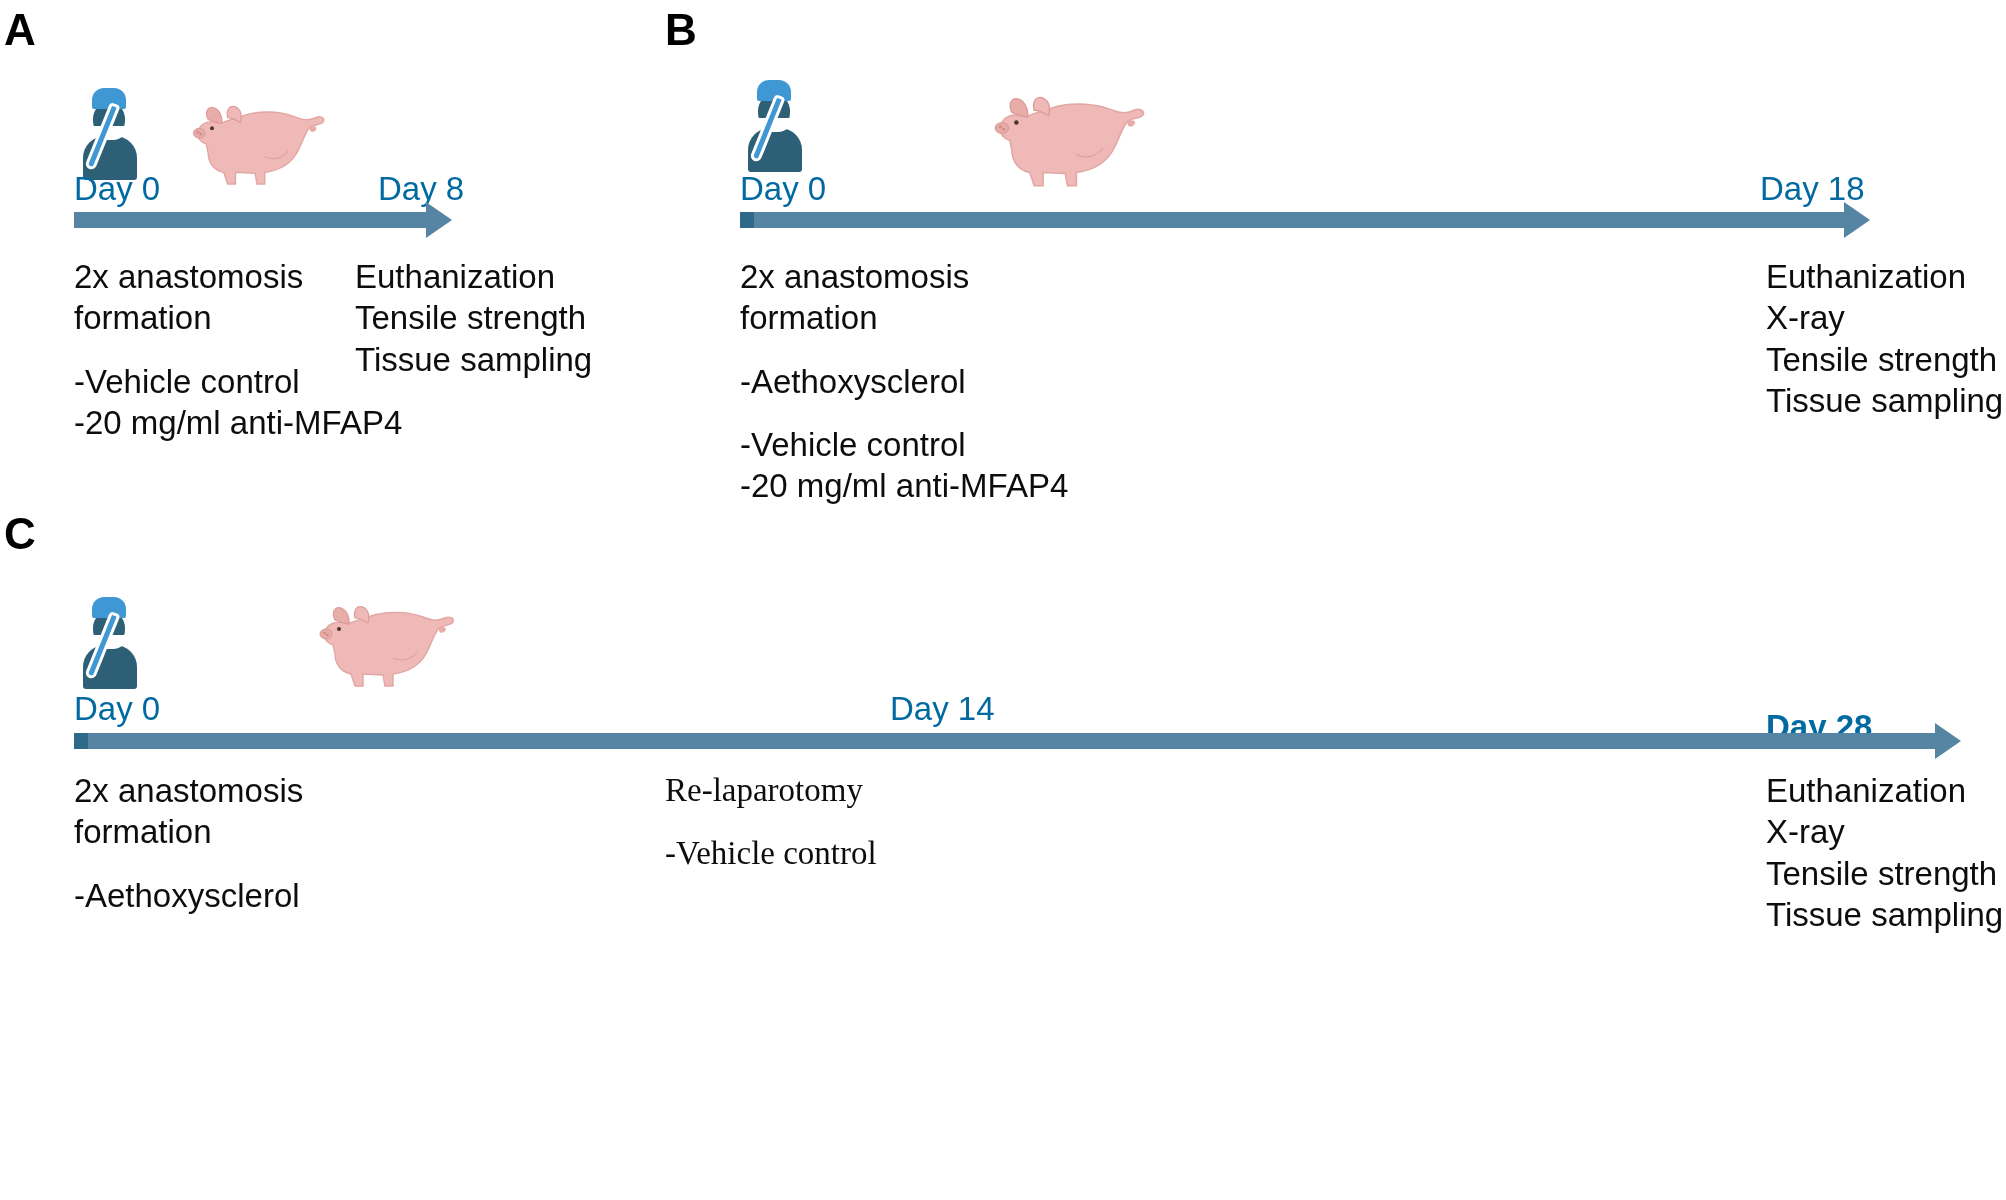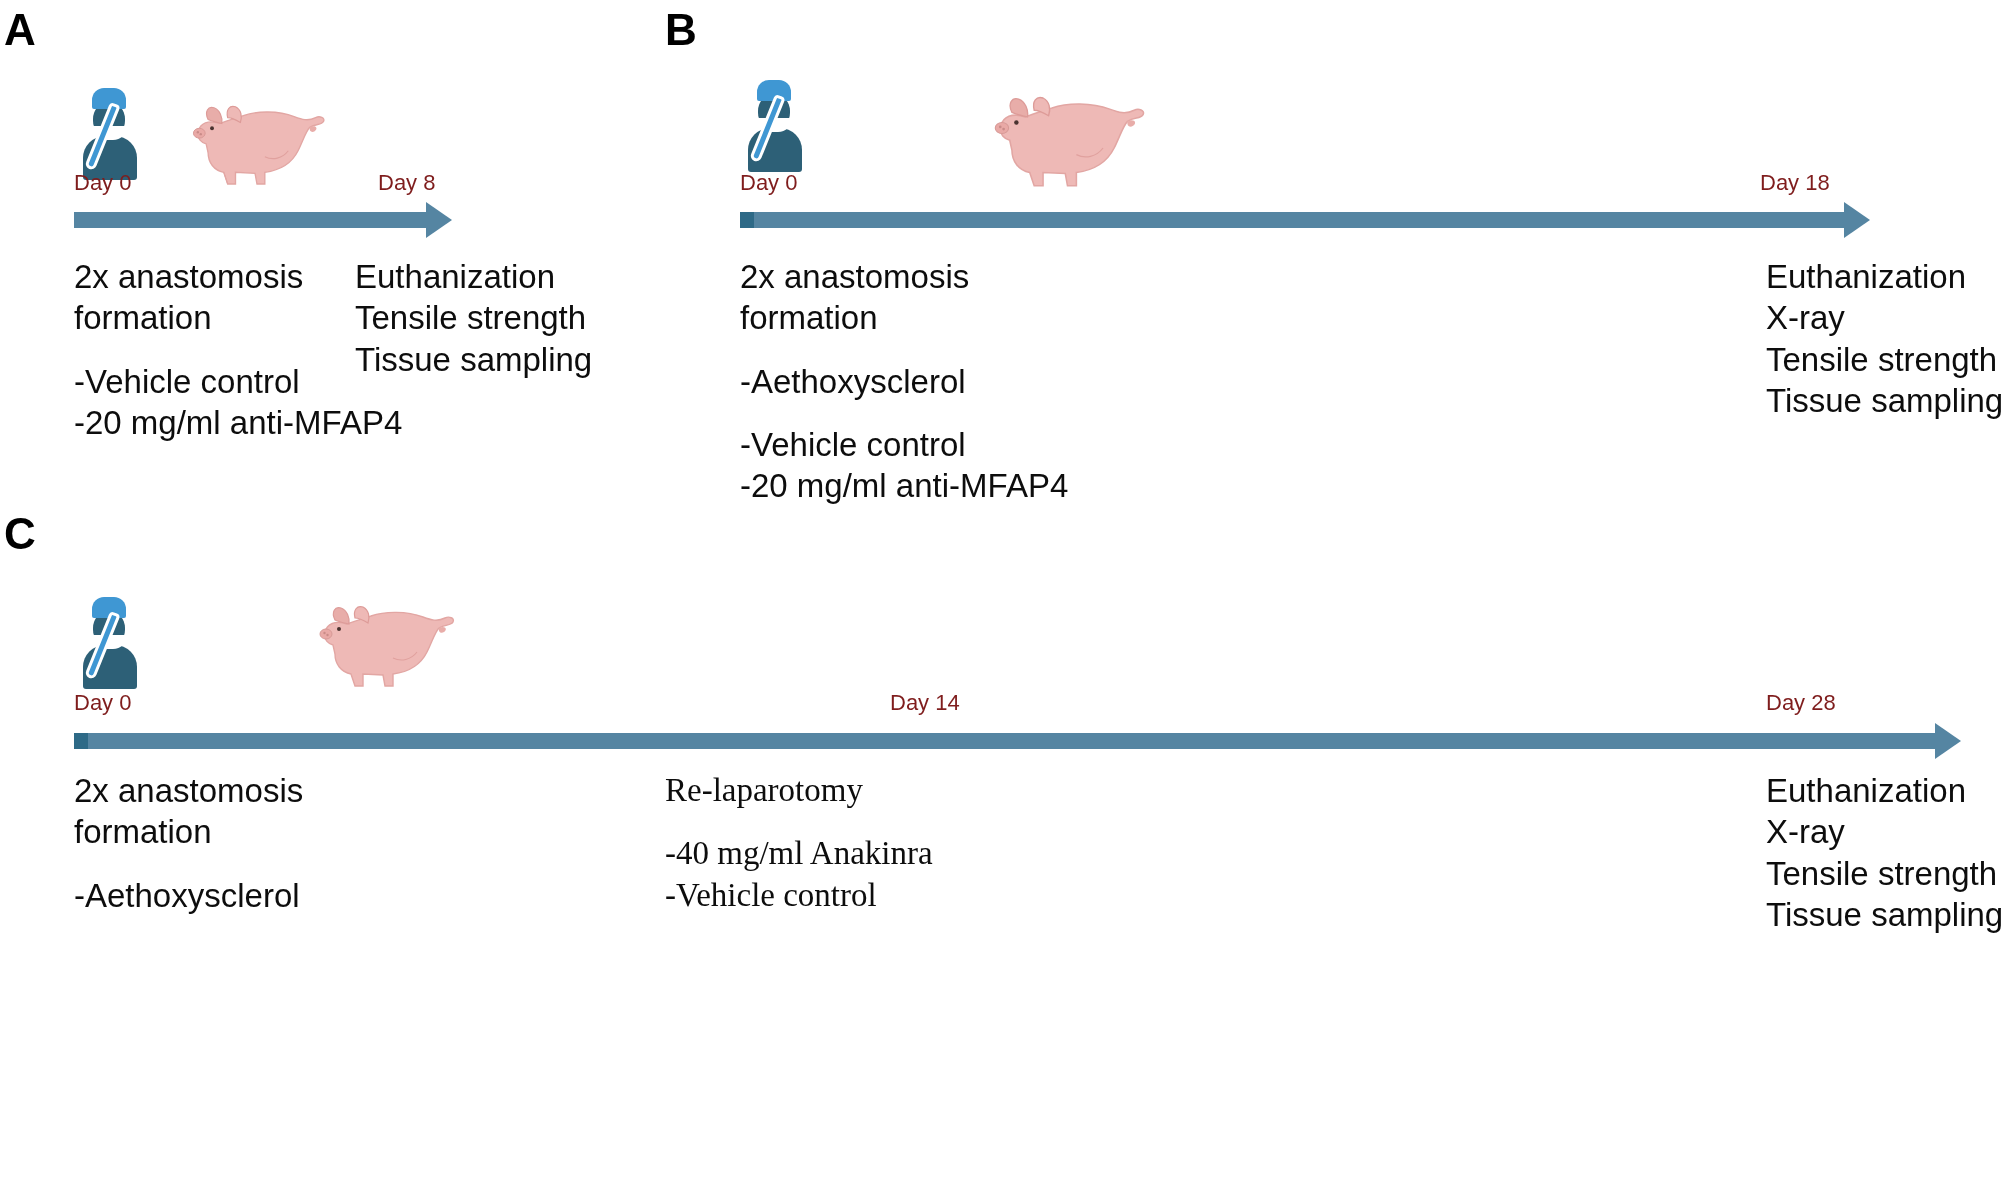--- a/index.html
+++ b/index.html
@@ -18,24 +18,24 @@
   .panel-letter {
     position: absolute;
     font-weight: bold;
     font-size: 44px;
     line-height: 1;
     color: #000000;
     letter-spacing: 0.5px;
   }
   .day-label {
     position: absolute;
-    font-size: 22px;
+    font-size: 33px;
     line-height: 1.15;
     white-space: nowrap;
-    color: #7f1d1d;
+    color: #0369a1;
   }
   .block {
     position: absolute;
     font-size: 33px;
     line-height: 1.25;
     white-space: nowrap;
     color: #0d0d0d;
   }
   .block .ln { display: block; }
   .block .gap { display: block; height: 22px; }
@@ -239,39 +239,38 @@
         <circle cx="22.5" cy="37" r="1.2" fill="#c98b88"></circle>
         <circle cx="34" cy="31" r="2" fill="#4a3330"></circle>
         <path d="M134 30 C140 27 143 31 139 34 C136 36 133 34 134 30 Z" fill="#e8ada9"></path>
         <path d="M88 60 C96 64 106 62 112 54" stroke="#e0a19e" stroke-width="1.1" fill="none"></path>
       </g>
     </svg>
   </div>
 
   <div class="day-label" style="left:74px; top:690px;">Day 0</div>
   <div class="day-label" style="left:890px; top:690px;">Day 14</div>
-  <div class="day-label" style="left:1766px; top:690px;">Day 28</div>
+  <div class="day-label" style="left:1766px; top:708px;font-weight:bold;">Day 28</div>
 
   <div class="timeline" style="left:74px; top:733px; width:1210px;">
     <div class="shaft" style="width:1861px;"></div>
     <div class="cap"></div>
     <div class="head" style="left:1861px;"></div>
   </div>
 
   <div class="block" style="left:74px; top:770px;">
     <span class="ln">2x anastomosis</span>
     <span class="ln">formation</span>
     <span class="gap"></span>
     <span class="ln">-Aethoxysclerol</span>
   </div>
 
   <div class="block" style="left:665px; top:770px;font-family:Liberation Serif, serif;">
     <span class="ln">Re-laparotomy</span>
     <span class="gap"></span>
-    <span class="ln">-40 mg/ml Anakinra</span>
     <span class="ln">-Vehicle control</span>
   </div>
 
   <div class="block" style="left:1766px; top:770px;">
     <span class="ln">Euthanization</span>
     <span class="ln">X-ray</span>
     <span class="ln">Tensile strength</span>
     <span class="ln">Tissue sampling</span>
   </div>
 </div>

